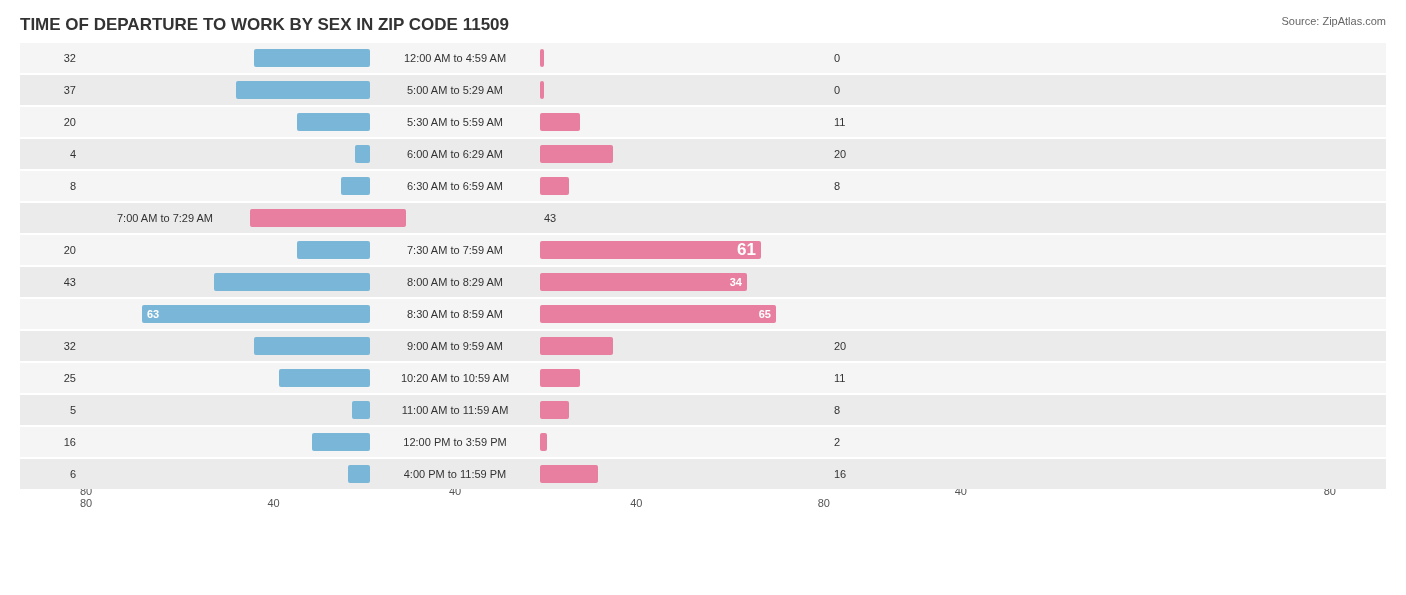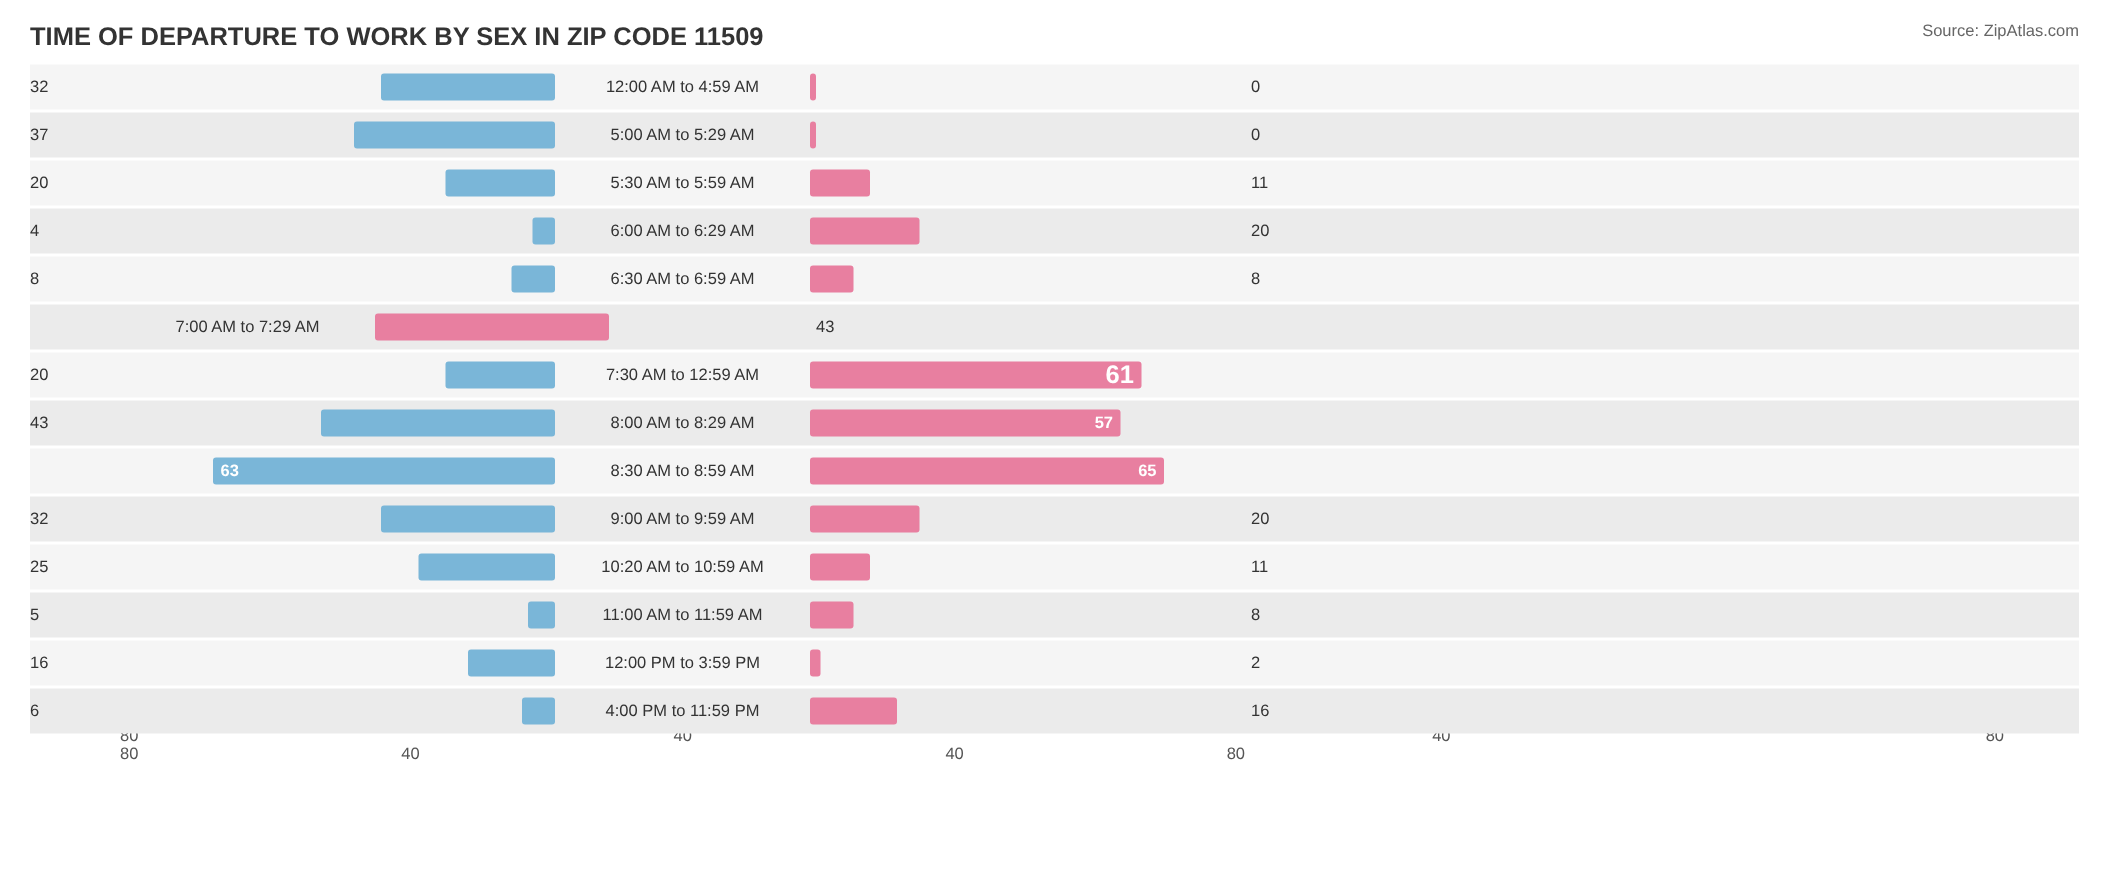--- a/index.html
+++ b/index.html
@@ -43,21 +43,21 @@
       position: relative;
     }
     .row:nth-child(odd) {
       background: #f5f5f5;
     }
     .row:nth-child(even) {
       background: #ebebeb;
     }
     .left-value {
       width: 60px;
-      text-align: left;
+      text-align: right;
       font-size: 11px;
       color: #333;
       padding-right: 4px;
       flex-shrink: 0;
     }
     .left-bar-area {
       width: 290px;
       display: flex;
       justify-content: flex-end;
       align-items: center;
@@ -205,34 +205,34 @@
         <div class="right-bar-area">
           <div class="right-bar" style="width: 156px;"></div>
         </div>
         <div class="right-value">43</div>
       </div>
       <div class="row">
         <div class="left-value">20</div>
         <div class="left-bar-area">
           <div class="left-bar" style="width: 73px;"></div>
         </div>
-        <div class="label-cell">7:30 AM to 12:59 AM</div>
+        <div class="label-cell">7:30 AM to 7:59 AM</div>
         <div class="right-bar-area">
           <div class="right-bar" style="width: 221px; justify-content: flex-end; padding-right: 5px; color: rgb(255, 255, 255); font-weight: bold; font-size: 17px;">61</div>
         </div>
         <div class="right-value"></div>
       </div>
       <div class="row">
         <div class="left-value">43</div>
         <div class="left-bar-area">
           <div class="left-bar" style="width: 156px;"></div>
         </div>
         <div class="label-cell">8:00 AM to 8:29 AM</div>
         <div class="right-bar-area">
-          <div class="right-bar" style="width: 207px; justify-content: flex-end; padding-right: 5px; color: rgb(255, 255, 255); font-weight: bold; font-size: 11px;">57</div>
+          <div class="right-bar" style="width: 207px; justify-content: flex-end; padding-right: 5px; color: rgb(255, 255, 255); font-weight: bold; font-size: 11px;">34</div>
         </div>
         <div class="right-value"></div>
       </div>
       <div class="row">
         <div class="left-value"></div>
         <div class="left-bar-area">
           <div class="left-bar" style="width: 228px; justify-content: flex-start; padding-left: 5px; color: rgb(255, 255, 255); font-weight: bold; font-size: 11px;">63</div>
         </div>
         <div class="label-cell">8:30 AM to 8:59 AM</div>
         <div class="right-bar-area">

